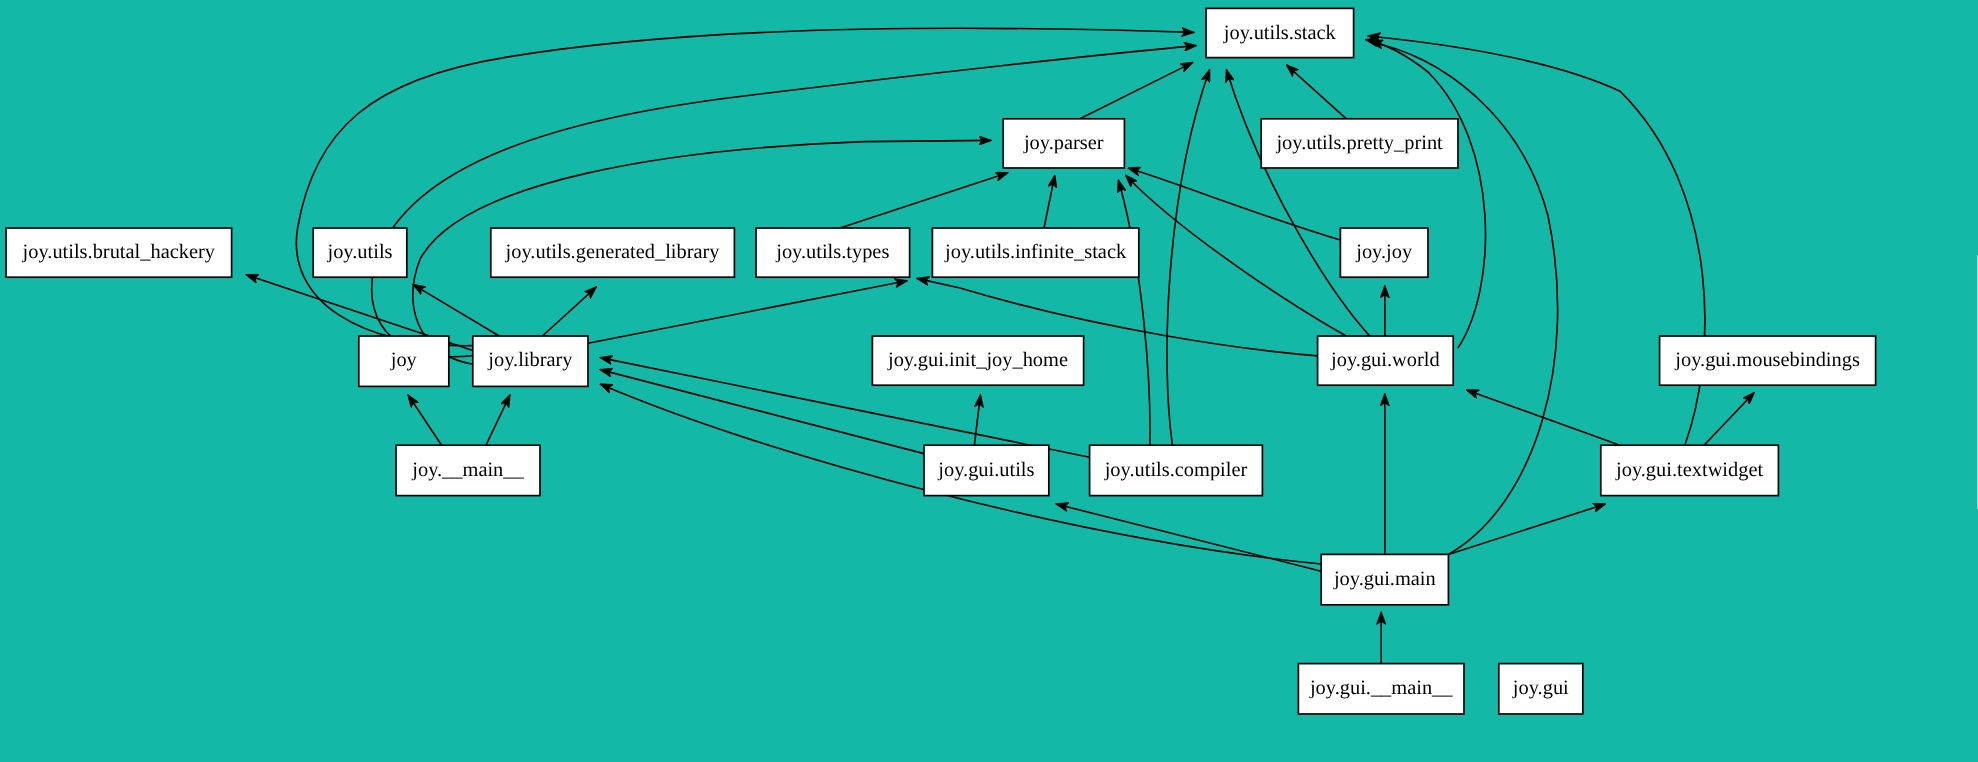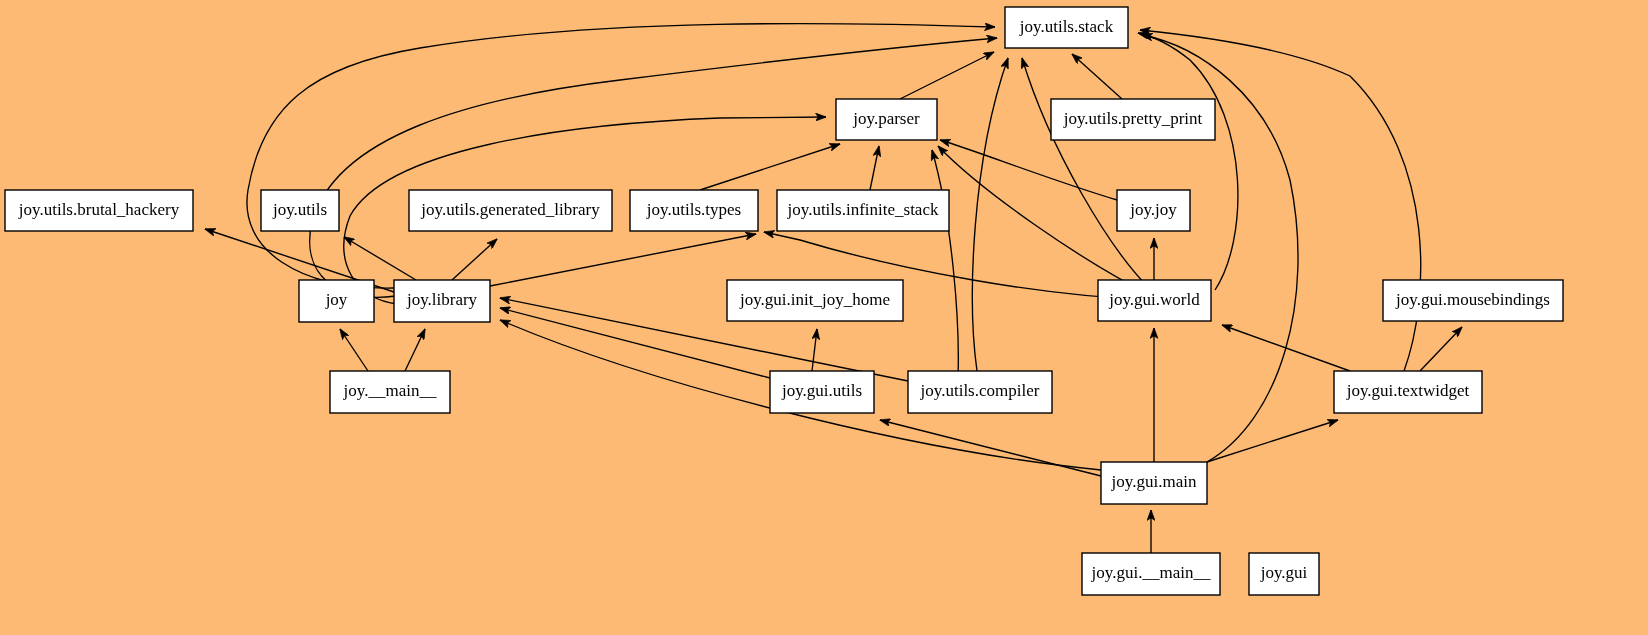--- a/index.html
+++ b/index.html
@@ -4,21 +4,21 @@
 <style>
   html, body {
     margin: 0;
     padding: 0;
     background: #ffffff;
   }
   #canvas-wrap {
     position: relative;
     width: 1648px;
     height: 635px;
-    background: #fdba74;
+    background: #14b8a6;
     overflow: hidden;
   }
   svg#graph {
     display: block;
     width: 1648px;
     height: 635px;
     font-family: "Liberation Serif", "DejaVu Serif", serif;
   }
   .node-rect {
     fill: #ffffff;

